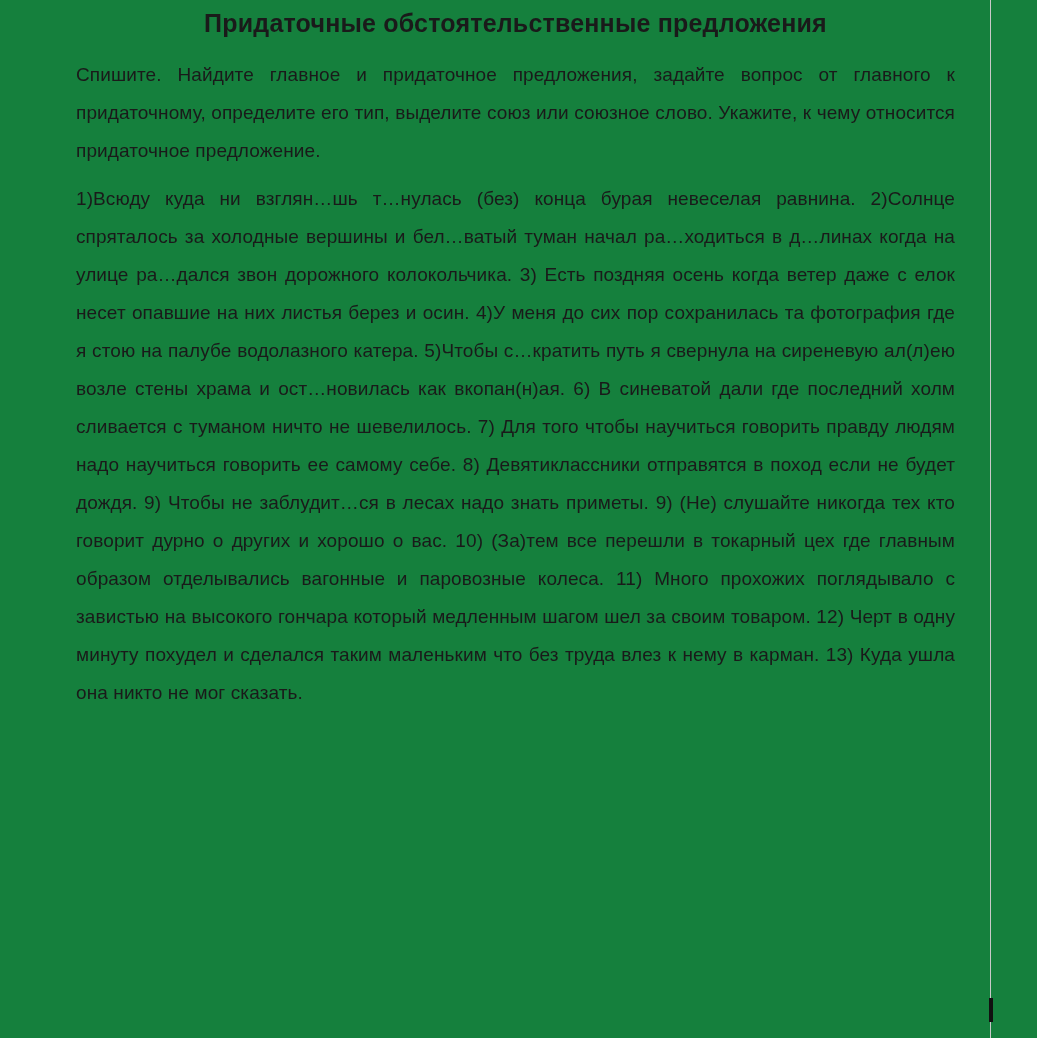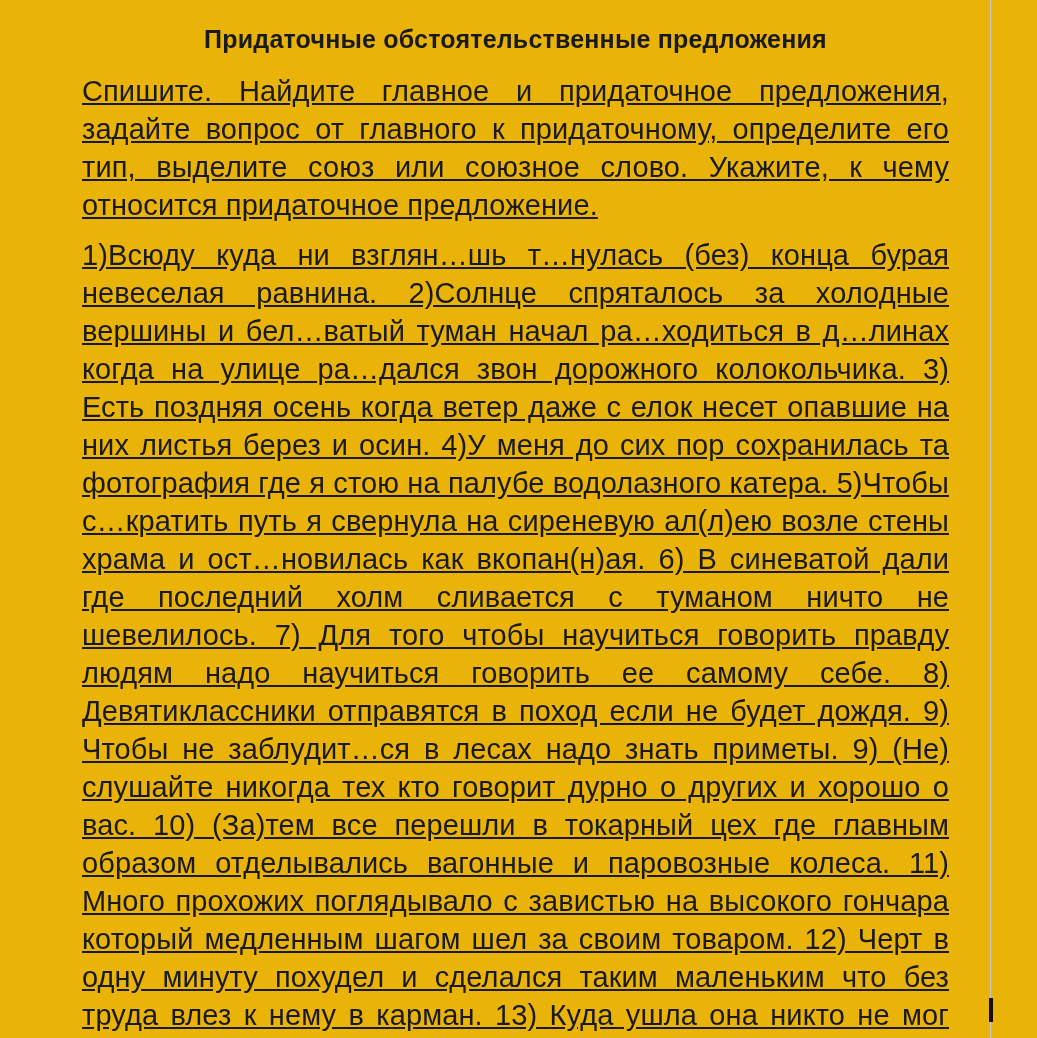--- a/index.html
+++ b/index.html
@@ -10,38 +10,37 @@
     height: 1038px;
     overflow: hidden;
     font-family: "Liberation Sans", "DejaVu Sans", sans-serif;
     color: #1a1a1a;
   }
   .page {
     position: relative;
     width: 1037px;
     height: 1038px;
     box-sizing: border-box;
-    padding: 20px 76px 10px 70px;
-    background: #eab308;
+    padding: 4px 76px 10px 70px;
+    background: #15803d;
   }
   .title {
     font-size: 25px;
     font-weight: bold;
     text-align: center;
     margin: 0 0 14px 0;
     line-height: 38px;
     letter-spacing: 0.2px;
   }
   .para {
-    font-size: 29px;
+    font-size: 19px;
     line-height: 38px;
     text-align: justify;
-    margin: 12px;
+    margin: 6px;
     letter-spacing: 0.1px;
-    text-decoration: underline;
   }
   .para + .para {
     margin-top: 10px;
   }
   .edge-line {
     position: absolute;
     top: 0;
     right: 46px;
     width: 1px;
     height: 1038px;

